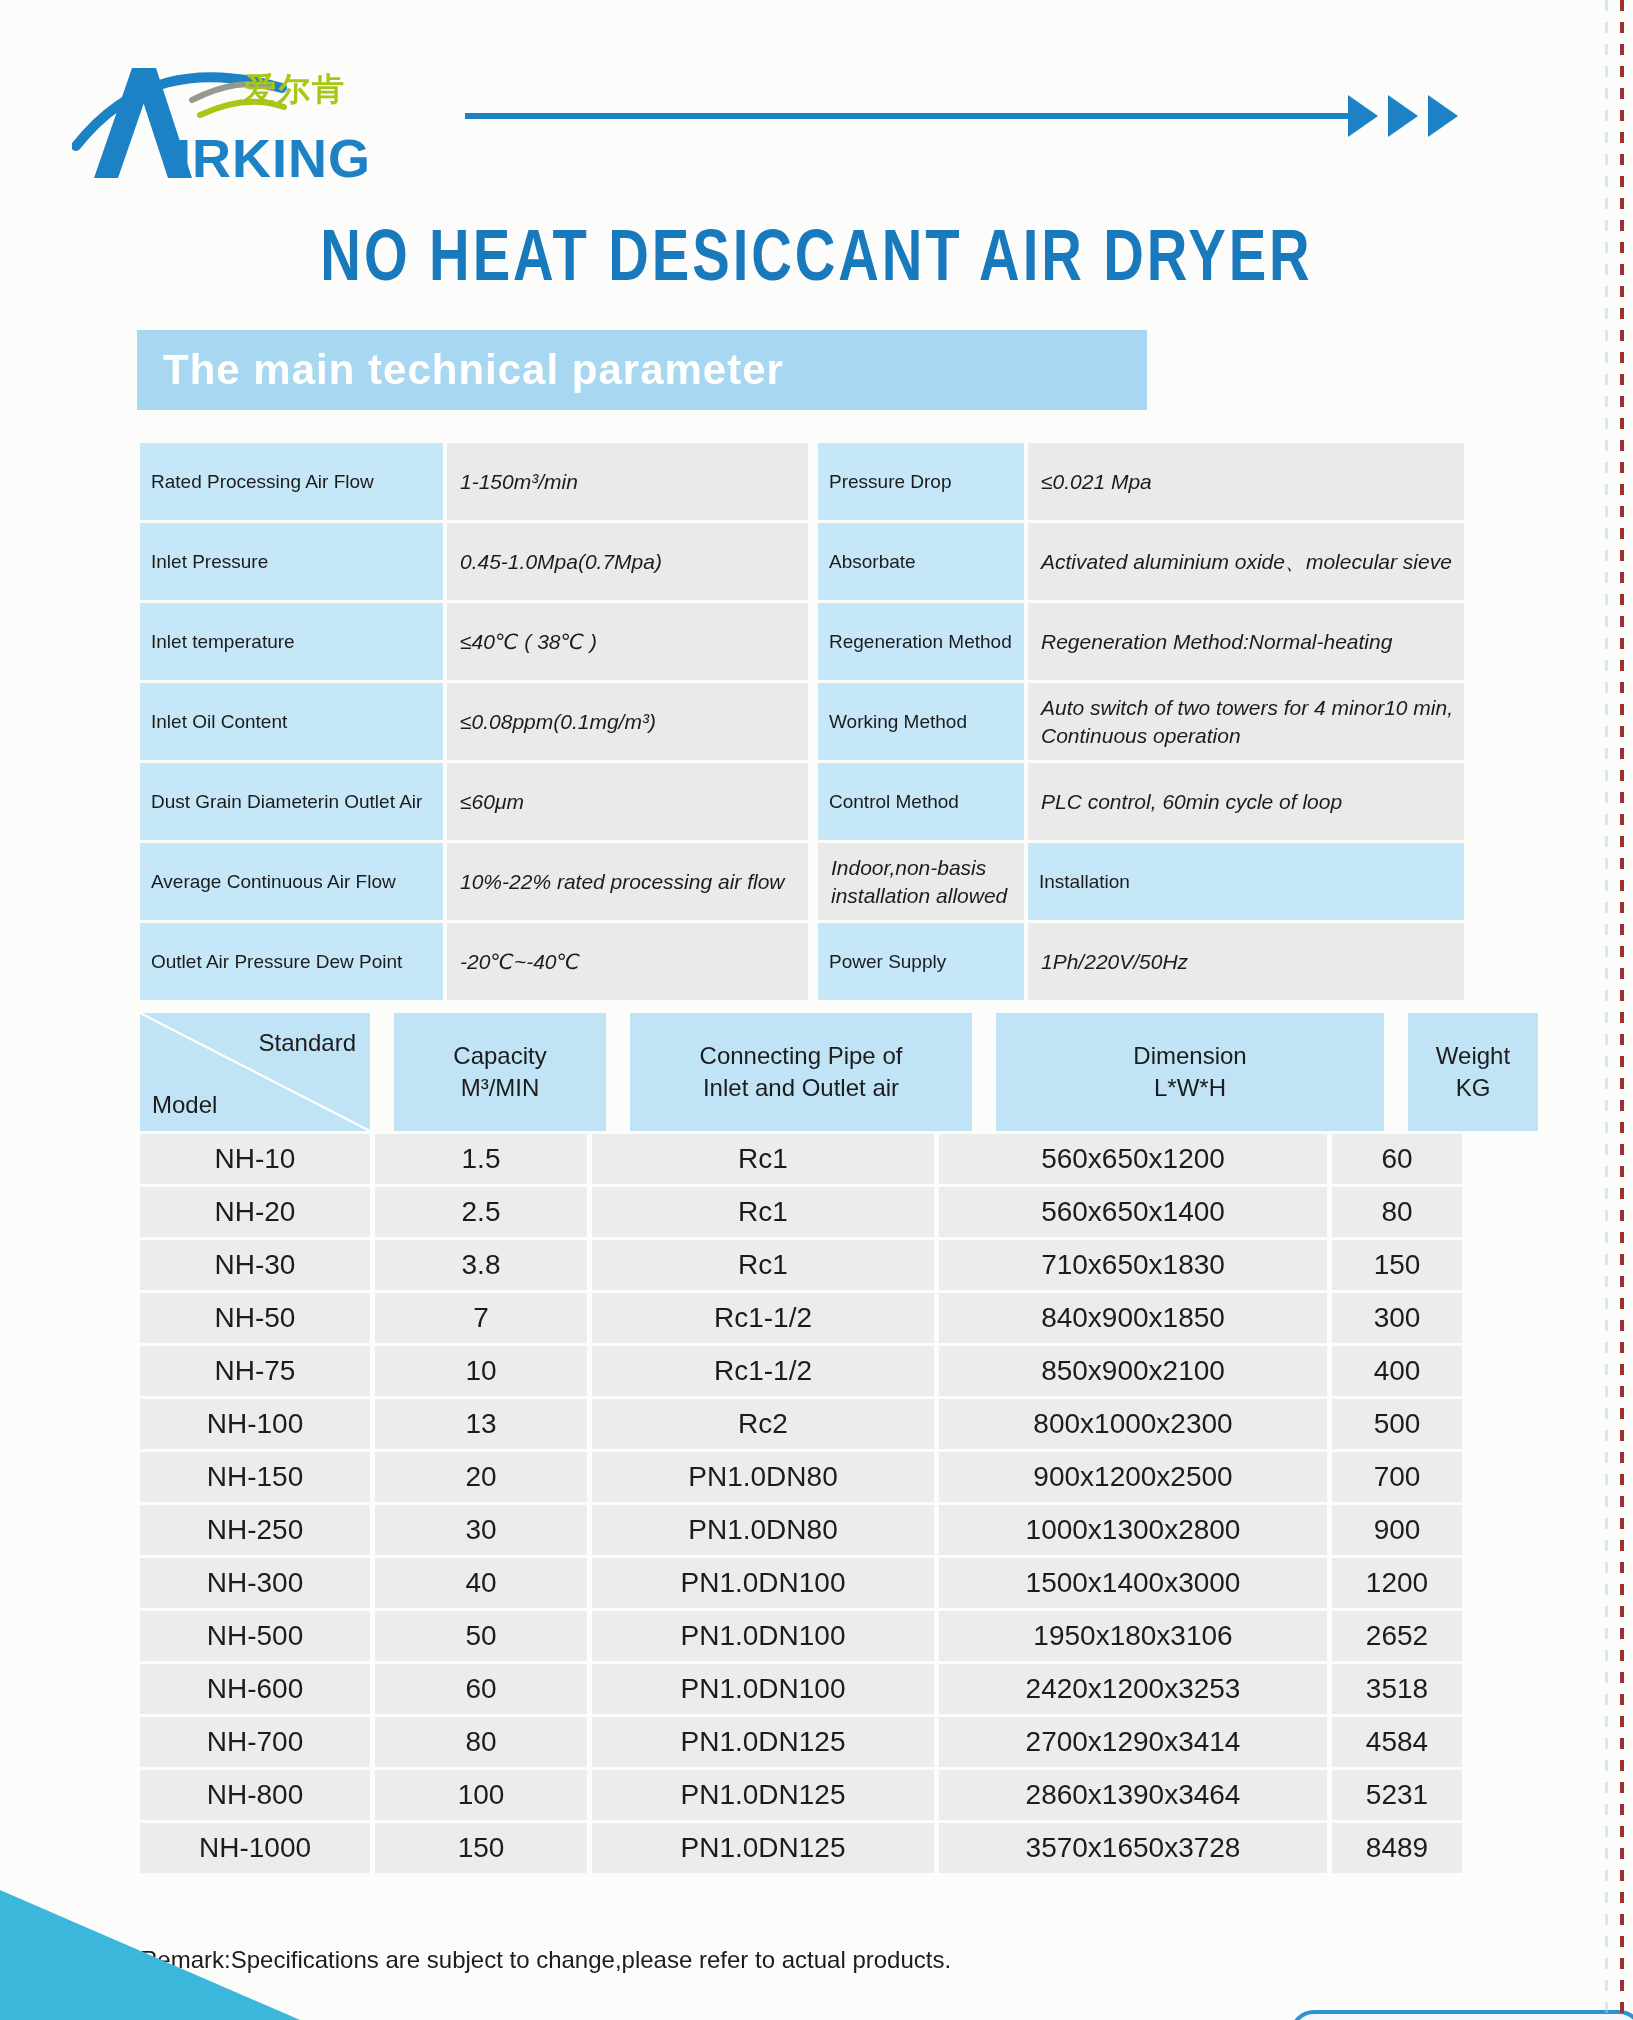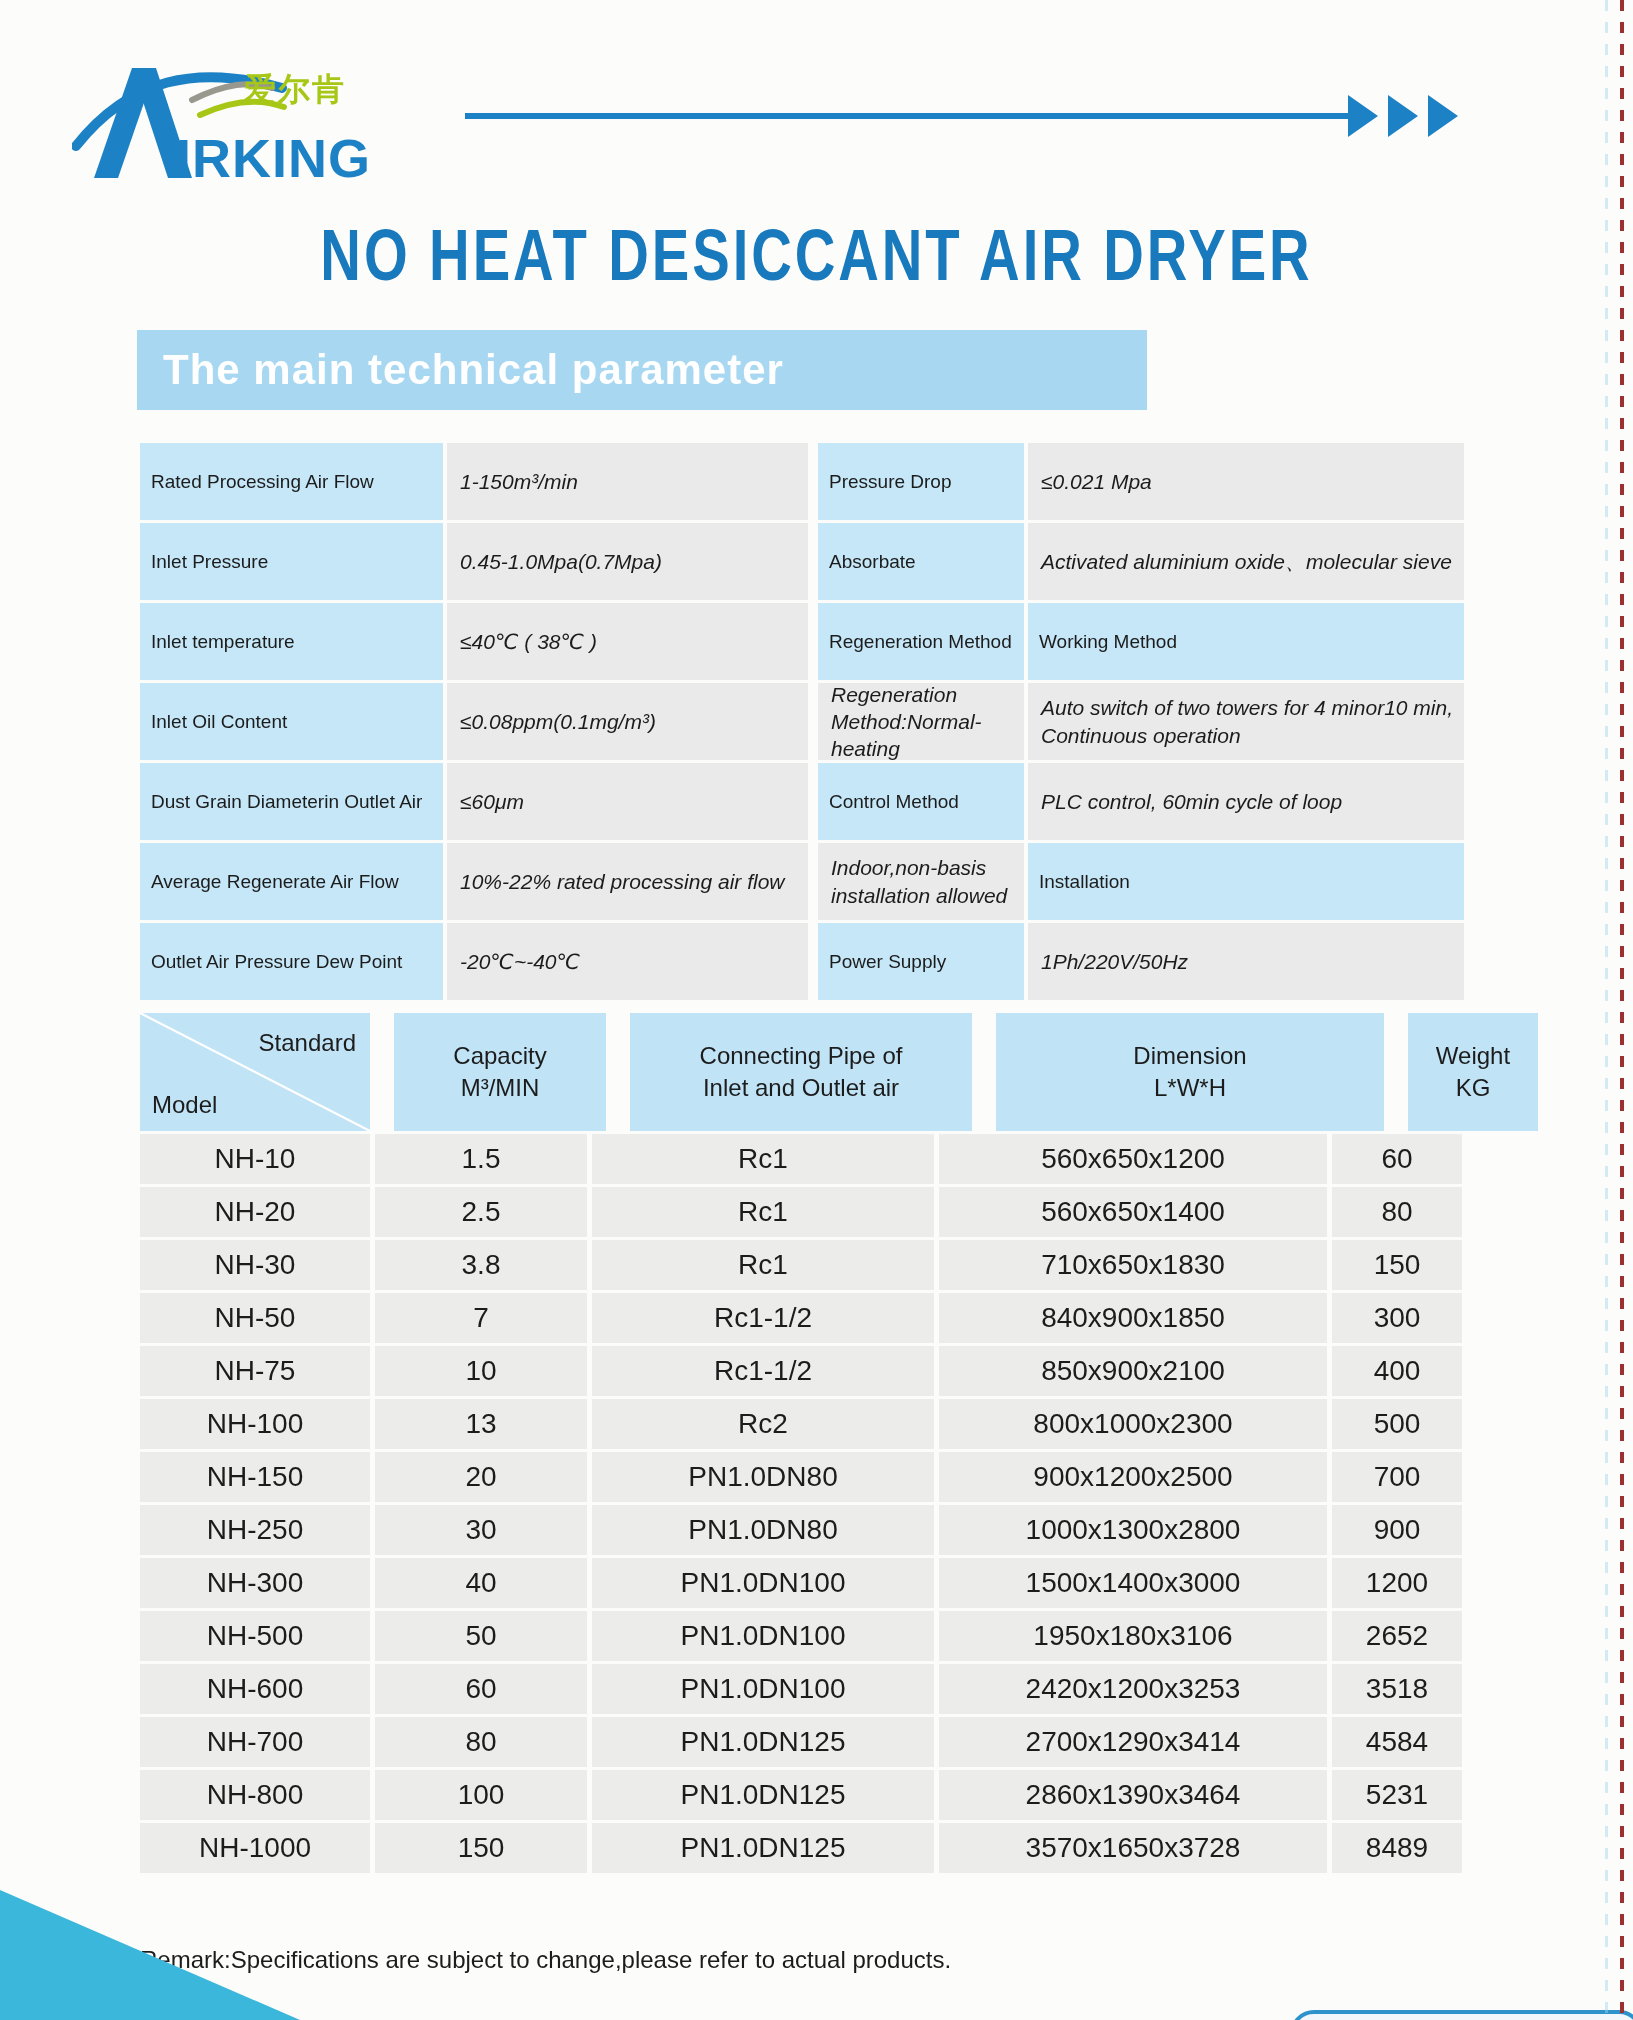--- a/index.html
+++ b/index.html
@@ -98,33 +98,33 @@
       <div class="pcell plabel">Rated Processing Air Flow</div>
       <div class="pcell pvalue">1-150m³/min</div>
       <div class="pcell plabel">Inlet Pressure</div>
       <div class="pcell pvalue">0.45-1.0Mpa(0.7Mpa)</div>
       <div class="pcell plabel">Inlet temperature</div>
       <div class="pcell pvalue">≤40℃ ( 38℃ )</div>
       <div class="pcell plabel">Inlet Oil Content</div>
       <div class="pcell pvalue">≤0.08ppm(0.1mg/m³)</div>
       <div class="pcell plabel">Dust Grain Diameterin Outlet Air</div>
       <div class="pcell pvalue">≤60μm</div>
-      <div class="pcell plabel">Average Regenerate Air Flow</div>
+      <div class="pcell plabel">Average Continuous Air Flow</div>
       <div class="pcell pvalue">10%-22% rated processing air flow</div>
       <div class="pcell plabel">Outlet Air Pressure Dew Point</div>
       <div class="pcell pvalue">-20℃~-40℃</div>
     </div>
   <div class="abs param-grid param-right">
       <div class="pcell plabel">Pressure Drop</div>
       <div class="pcell pvalue">≤0.021 Mpa</div>
       <div class="pcell plabel">Absorbate</div>
       <div class="pcell pvalue">Activated aluminium oxide、molecular sieve</div>
       <div class="pcell plabel">Regeneration Method</div>
+      <div class="pcell pvalue">Regeneration Method:Normal-heating</div>
       <div class="pcell plabel">Working Method</div>
-      <div class="pcell pvalue">Regeneration Method:Normal-heating</div>
       <div class="pcell pvalue">Auto switch of two towers for 4 minor10 min, Continuous operation</div>
       <div class="pcell plabel">Control Method</div>
       <div class="pcell pvalue">PLC control, 60min cycle of loop</div>
       <div class="pcell pvalue">Indoor,non-basis installation allowed</div>
       <div class="pcell plabel">Installation</div>
       <div class="pcell plabel">Power Supply</div>
       <div class="pcell pvalue">1Ph/220V/50Hz</div>
     </div>
 
   <div class="abs model-table">

